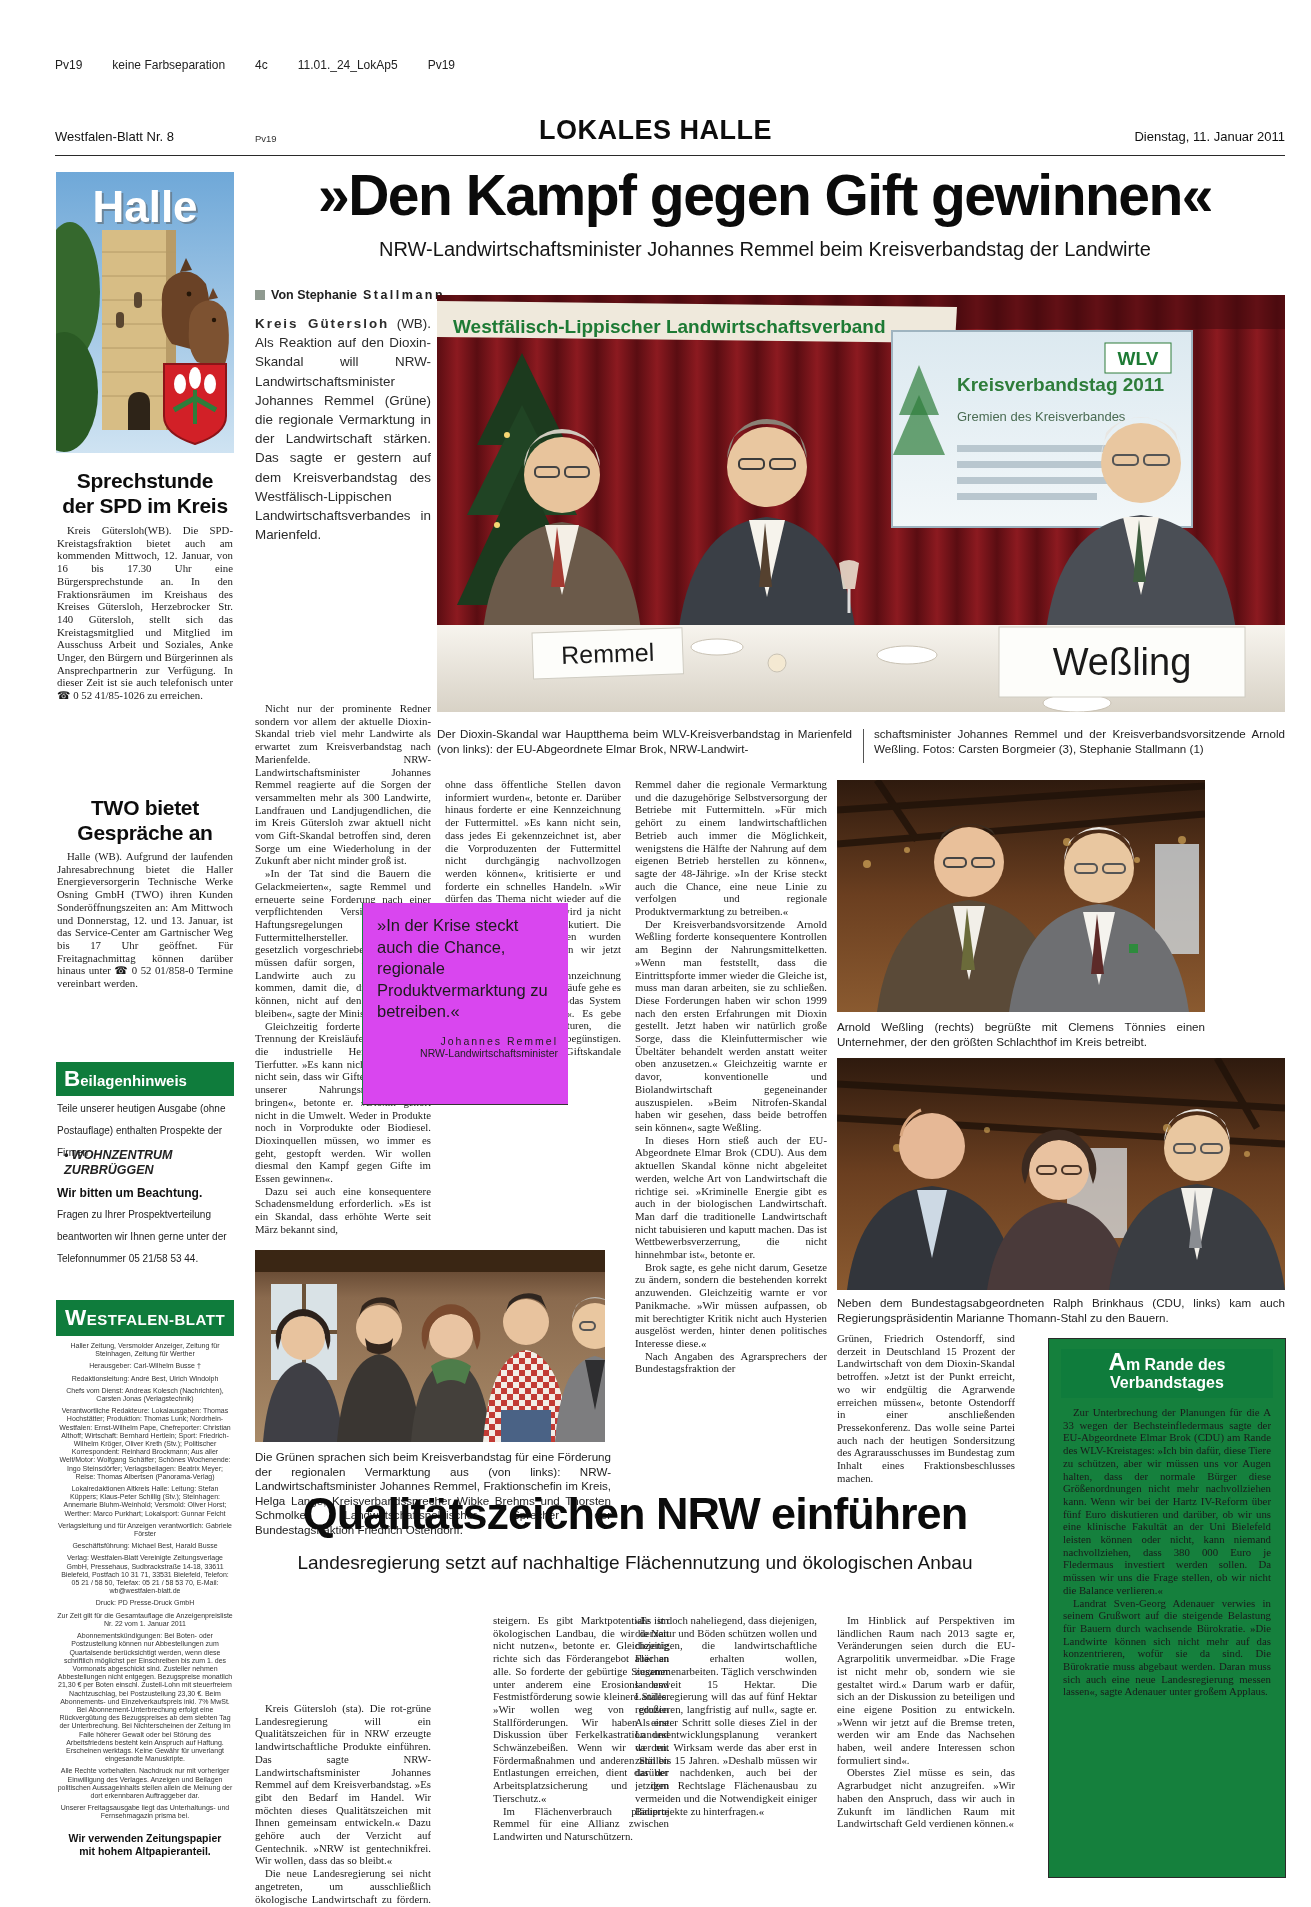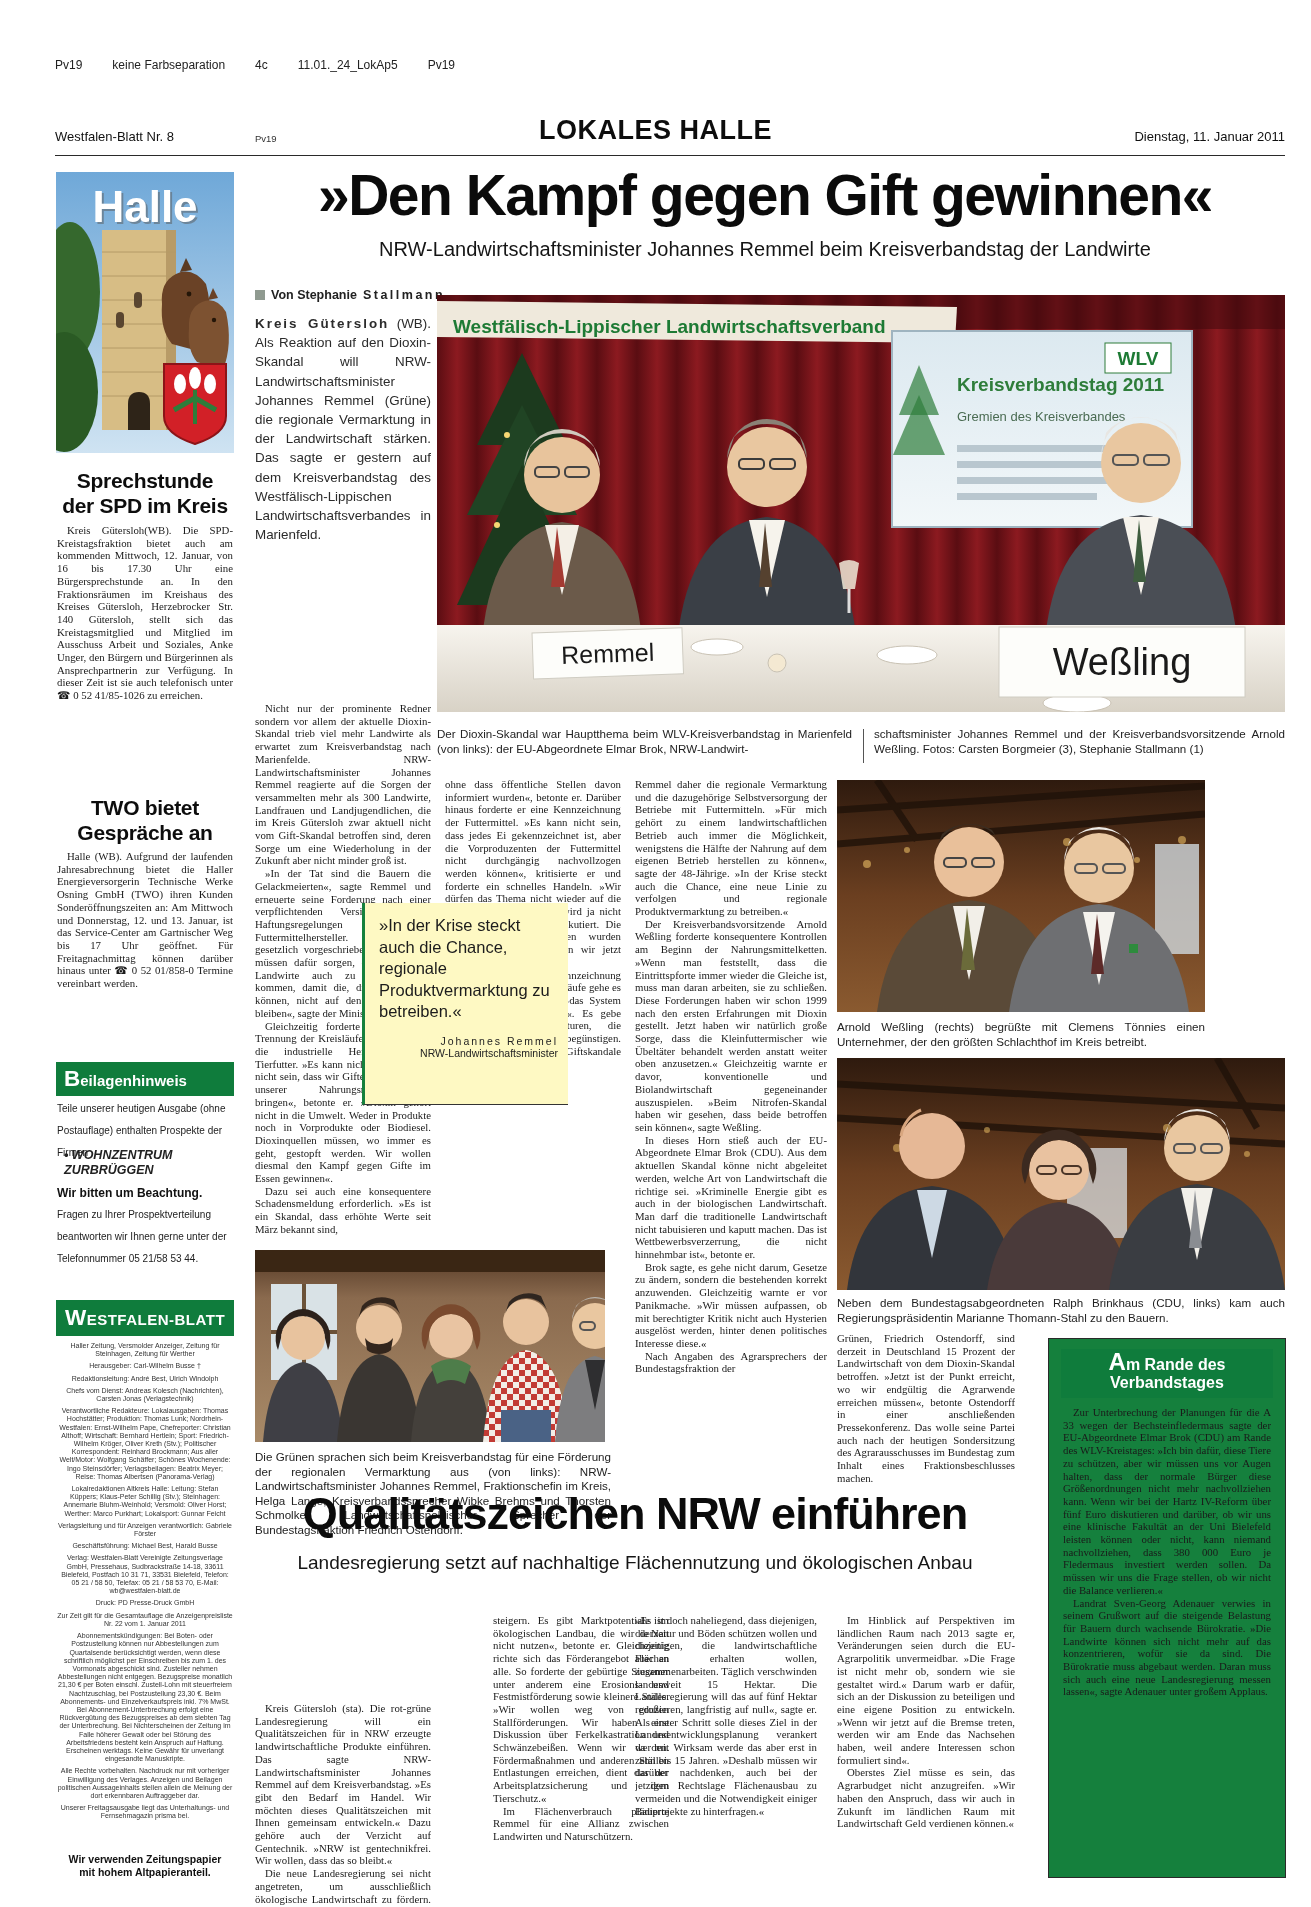--- a/index.html
+++ b/index.html
@@ -28,21 +28,21 @@
   .lead .dl{font-weight:bold;letter-spacing:2px;}
   .caption{font-size:11.6px;line-height:14.6px;text-align:justify;color:#222;overflow:hidden;}
   .greenbar{background:#0f7c3c;color:#fff;}
   .gb-text{display:block;font-weight:bold;}
   .firstbig::first-letter{font-size:1.5em;}
   .beil-txt{font-size:10px;line-height:22px;color:#222;}
   .beil-bullet{font-size:12.5px;line-height:15px;font-weight:bold;font-style:italic;color:#222;margin-left:7px;}
   .beil-note{font-size:12px;font-weight:bold;color:#111;}
   .imprint p{margin:0 0 4px;font-size:7px;line-height:8.2px;text-align:center;color:#333;}
   .imp-note{font-size:10.5px;font-weight:bold;text-align:center;line-height:13px;color:#111;}
-  .pullquote{background:#fef9c3;border-left:3px solid #15803d;border-bottom:1px solid #333;
+  .pullquote{background:#d946ef;border-left:1px solid #15803d;border-bottom:1px solid #333;
              padding:12px 10px 10px 14px;box-sizing:border-box;}
   .pq-text{font-size:16.5px;line-height:21.5px;color:#1c1c1c;}
   .pq-author{font-size:10.5px;letter-spacing:2px;text-align:right;margin-top:12px;color:#222;}
   .pq-role{font-size:10.5px;text-align:right;color:#222;}
   .capdiv{border-left:1px solid #555;width:0;height:34px;}
   .sidebox{border:1px solid #2a2a2a;box-sizing:border-box;background:#15803d;}
   .sidebox-title{margin:10px 12px 8px;padding:4px 0 6px;text-align:center;color:#fff;background:#0f7c3c;}
   .sb-l1,.sb-l2{display:block;font-weight:bold;font-size:16px;line-height:18px;}
   .sidebox .serif{margin:8px 14px;}
   svg{display:block;}
@@ -146,21 +146,21 @@
       <p>Lokalredaktionen Altkreis Halle: Leitung: Stefan Küppers; Klaus-Peter Schillig (Stv.); Steinhagen: Annemarie Bluhm-Weinhold; Versmold: Oliver Horst; Werther: Marco Purkhart; Lokalsport: Gunnar Feicht</p>
       <p>Verlagsleitung und für Anzeigen verantwortlich: Gabriele Förster</p>
       <p>Geschäftsführung: Michael Best, Harald Busse</p>
       <p>Verlag: Westfalen-Blatt Vereinigte Zeitungsverlage GmbH, Pressehaus, Sudbrackstraße 14-18, 33611 Bielefeld, Postfach 10 31 71, 33531 Bielefeld, Telefon: 05 21 / 58 50, Telefax: 05 21 / 58 53 70, E-Mail: wb@westfalen-blatt.de</p>
       <p>Druck: PD Presse-Druck GmbH</p>
       <p>Zur Zeit gilt für die Gesamtauflage die Anzeigenpreisliste Nr. 22 vom 1. Januar 2011</p>
       <p>Abonnementskündigungen: Bei Boten- oder Postzustellung können nur Abbestellungen zum Quartalsende berücksichtigt werden, wenn diese schriftlich möglichst per Einschreiben bis zum 1. des Vormonats abgeschickt sind. Zusteller nehmen Abbestellungen nicht entgegen. Bezugspreise monatlich 21,30 € per Boten einschl. Zustell-Lohn mit steuerfreiem Nachtzuschlag, bei Postzustellung 23,30 €. Beim Abonnements- und Einzelverkaufspreis inkl. 7% MwSt. Bei Abonnement-Unterbrechung erfolgt eine Rückvergütung des Bezugspreises ab dem siebten Tag der Unterbrechung. Bei Nichterscheinen der Zeitung im Falle höherer Gewalt oder bei Störung des Arbeitsfriedens besteht kein Anspruch auf Haftung. Erscheinen werktags. Keine Gewähr für unverlangt eingesandte Manuskripte.</p>
       <p>Alle Rechte vorbehalten. Nachdruck nur mit vorheriger Einwilligung des Verlages. Anzeigen und Beilagen politischen Aussageinhalts stellen allein die Meinung der dort erkennbaren Auftraggeber dar.</p>
       <p>Unserer Freitagsausgabe liegt das Unterhaltungs- und Fernsehmagazin prisma bei.</p>
     </div>
-  <div class="abs imp-note" style="left:57px;top:1832px;width:176px;margin-top:21px;">
+  <div class="abs imp-note" style="left:57px;top:1832px;width:176px;">
     <span style="display:block">Wir verwenden Zeitungspapier</span>
     <span style="display:block">mit hohem Altpapieranteil.</span>
   </div>
 
   <div class="abs h-main" style="left:245px;top:162px;width:1040px;">»Den Kampf gegen Gift gewinnen«</div>
   <div class="abs h-sub" style="left:245px;top:238px;width:1040px;">NRW-Landwirtschaftsminister Johannes Remmel beim Kreisverbandstag der Landwirte</div>
 
   <div class="abs byline" style="left:255px;top:288px;width:200px;">
     <span class="bysq"></span>
     <span>Von Stephanie</span>

